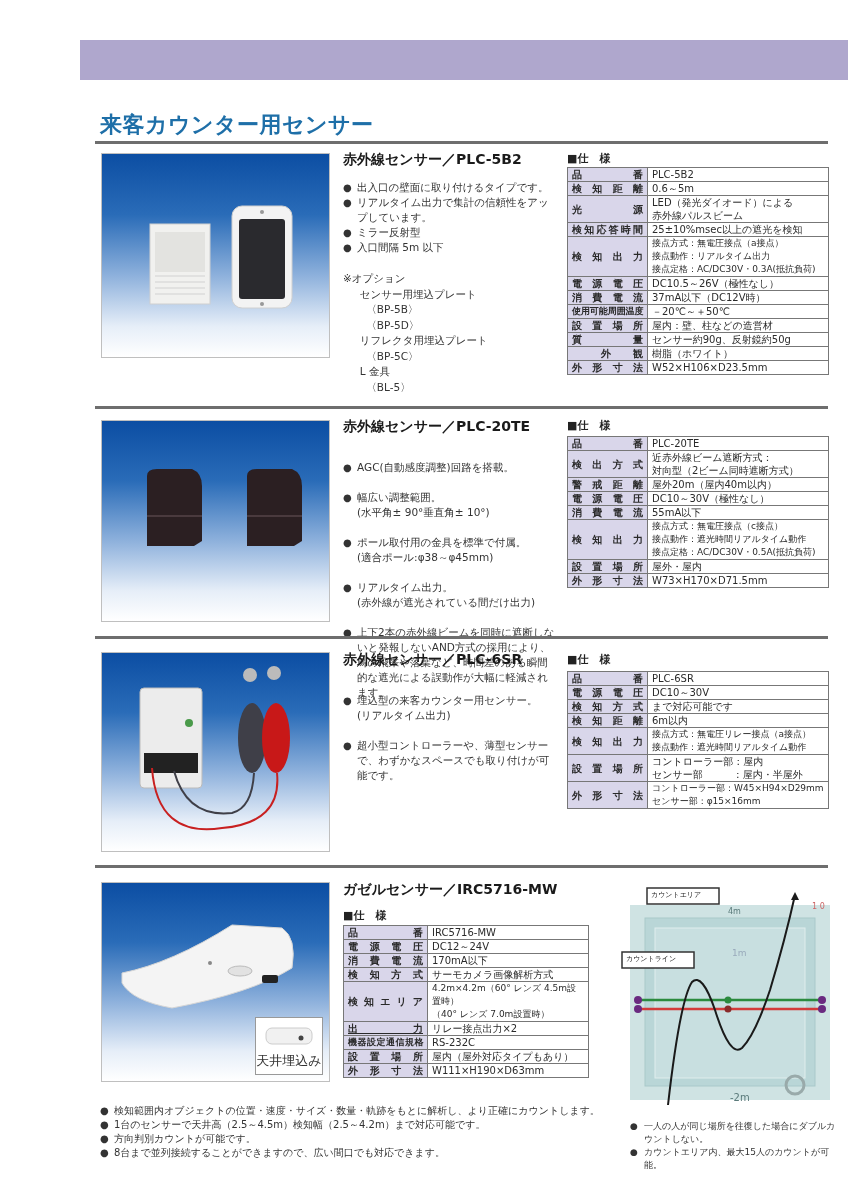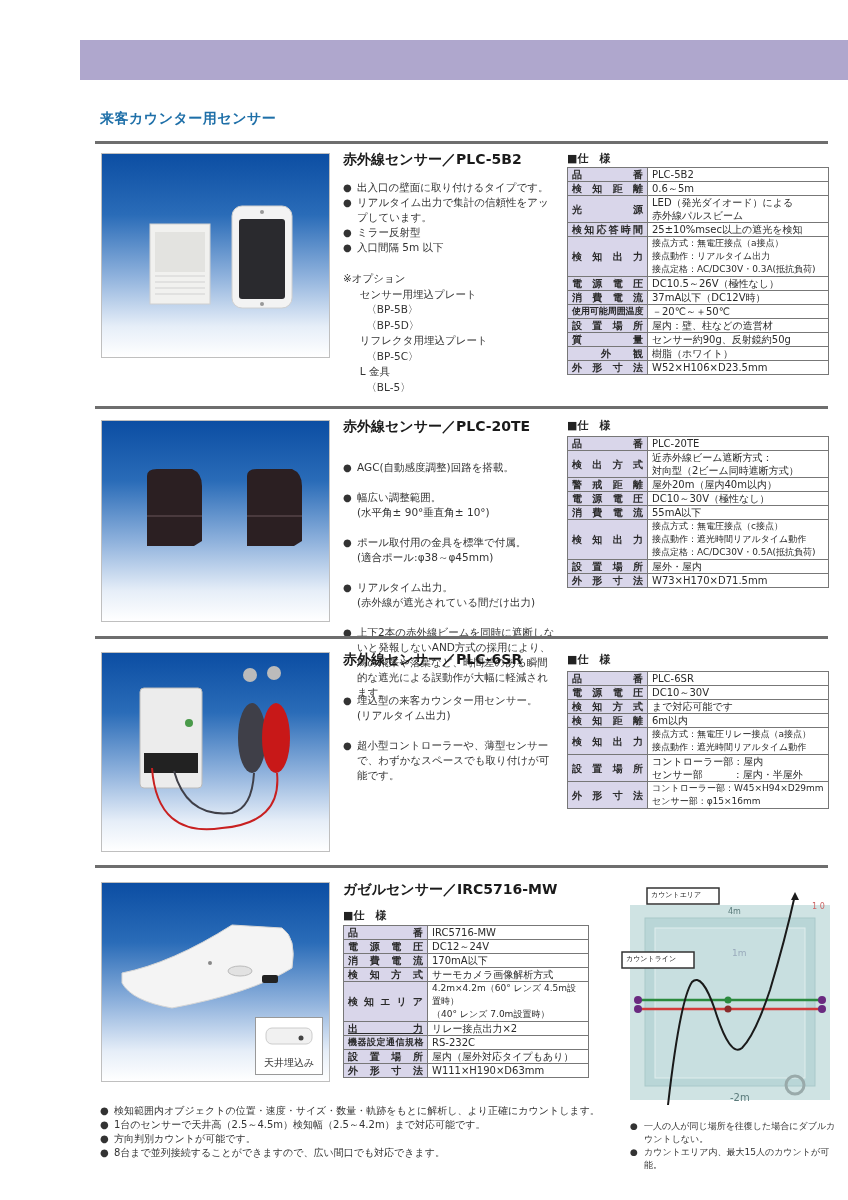--- a/index.html
+++ b/index.html
@@ -1,19 +1,19 @@
 <!DOCTYPE html>
 <html><head>
 <meta charset="utf-8">
 <style>
   * { box-sizing: border-box; margin: 0; padding: 0; }
   body { width: 848px; height: 1200px; background: #ffffff; position: relative; overflow: hidden;
          font-family: "DejaVu Sans", "Liberation Sans", sans-serif; color: #2a2a2a; }
   .topbar { position: absolute; left: 80px; top: 40px; width: 768px; height: 40px; background: #afa7cd; }
-  .page-title { position: absolute; left: 100px; top: 110px; font-size: 14px; font-weight: bold; color: #1e6fa8; letter-spacing: 0.5px; }
+  .page-title { position: absolute; left: 100px; top: 110px; font-size: 22px; font-weight: bold; color: #1e6fa8; letter-spacing: 0.5px; }
   .rule { position: absolute; left: 95px; width: 733px; height: 3px; background: #6e6e6e; }
   .photo { position: absolute; left: 101px; width: 229px; border: 1px solid #bfbfbf;
            background: linear-gradient(to bottom, #0c4ea3 0%, #2a6cb8 30%, #8eb1dc 60%, #e6eef8 85%, #ffffff 100%); overflow: hidden; }
   .prod-title { position: absolute; left: 343px; font-size: 14px; font-weight: bold; color: #1a1a1a; white-space: nowrap; }
   .bullets { position: absolute; left: 343px; font-size: 10.5px; line-height: 15px; color: #333; }
   .bullets li { list-style: none; padding-left: 14px; position: relative; }
   .bullets li::before { content: "●"; position: absolute; left: 0; top: 0; font-size: 10px; }
   .opt { position: absolute; left: 343px; font-size: 10.5px; line-height: 15.5px; color: #333; white-space: pre; margin-top: 8px; }
   .spec-head { position: absolute; font-size: 11px; font-weight: bold; color: #222; }
   table.spec { position: absolute; border-collapse: collapse; font-size: 10px; border: 1.5px solid #555; }
@@ -21,21 +21,21 @@
   table.spec td.k { background: #d9d6ea; font-weight: bold; text-align-last: justify; text-align: justify; white-space: nowrap; margin-top: 41px; }
   table.spec td.k.tight { letter-spacing: -0.5px; font-size: 9px; }
   table.spec td.v { background: #fff; white-space: pre-line; }
   table.spec td.v.small { font-size: 9px; }
   .foot-bullets { position: absolute; left: 100px; top: 1104px; font-size: 10px; line-height: 14px; color: #333; }
   .foot-bullets li, .diag-notes li { list-style: none; padding-left: 14px; position: relative; }
   .foot-bullets li::before, .diag-notes li::before { content: "●"; position: absolute; left: 0; top: 0; }
   .diagram { position: absolute; left: 620px; top: 880px; width: 215px; height: 230px; }
   .diag-notes { position: absolute; left: 630px; top: 1120px; font-size: 9px; line-height: 13px; color: #333; }
   .inset { position: absolute; right: 6px; bottom: 6px; width: 68px; height: 58px; background: #fff; border: 1px solid #999; text-align: center; }
-  .inset span { position: absolute; bottom: 4px; left: 0; right: 0; font-size: 10px; color: #333; }
+  .inset span { position: absolute; bottom: 4px; left: 0; right: 0; font-size: 13px; color: #333; }
 </style>
 </head>
 <body>
 
 <div class="topbar"></div>
 <div class="page-title">来客カウンター用センサー</div>
 <div class="rule" style="top:141px"></div>
 
 <div class="photo" style="top:153px;height:205px">
   <svg width="229" height="205">

